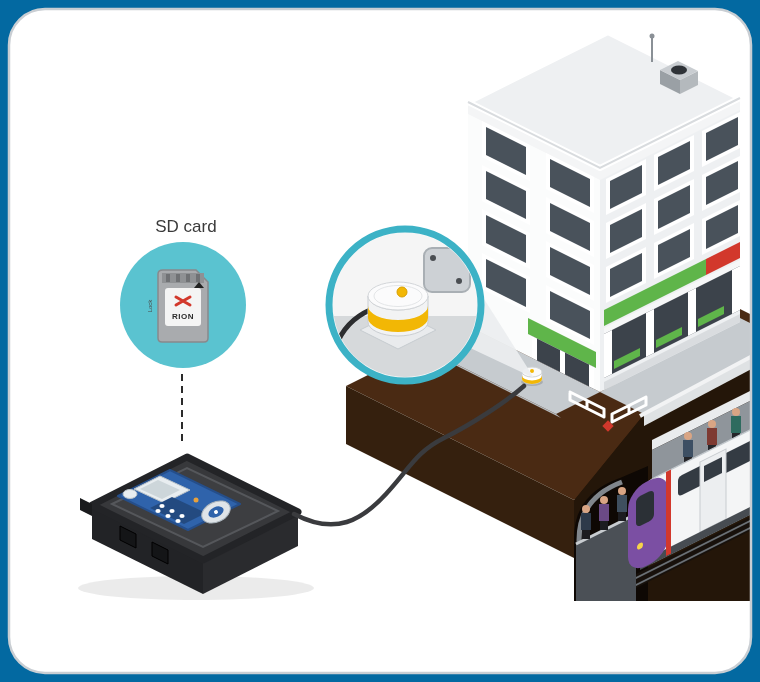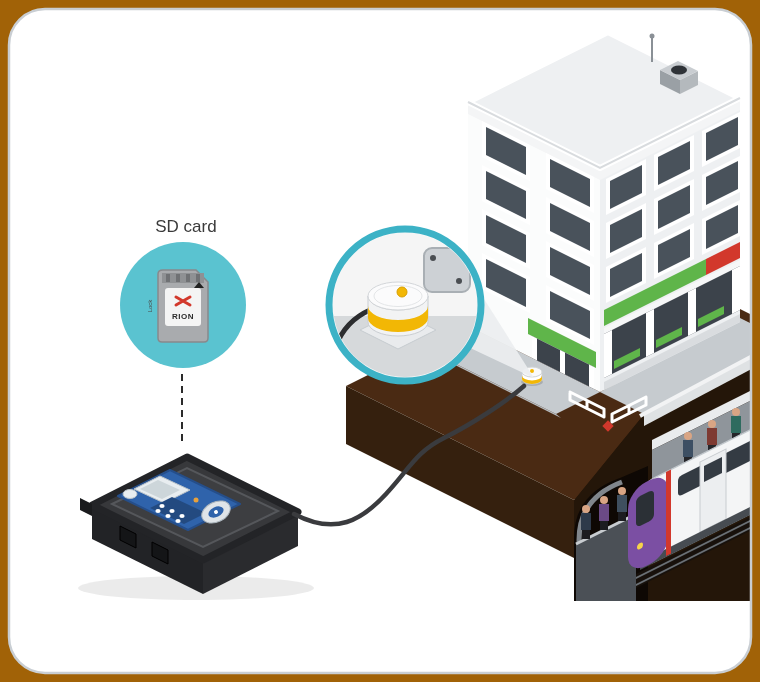--- a/index.html
+++ b/index.html
@@ -1,16 +1,16 @@
 <!DOCTYPE html>
 <html style="--ring_teal: #3cb2c6; --circle_teal: #5ac3d0; --awning_green: #5fb54a; --accent_red: #d2382c; --ground_brown: #4a2a13; --soil_dark: #35200e; --under_dark: #241609; --tunnel_dark: #0e0804; --plaza_gray: #c6cbcf; --window_gray: #49525b; --device_blue: #2f63ab; --case_dark: #37383b; --case_side_dark: #222326; --train_purple: #7b4fa3; --sensor_yellow: #f2b705; --building_white: #fbfcfc; --building_side: #eef0f2; --roof_white: #eef0f2;"><head>
 <meta charset="utf-8">
 <style>
   html,body{margin:0;padding:0;background:#ffffff;}
-  #stage{position:relative;width:760px;height:682px;background:#a16207;font-family:"Liberation Sans",sans-serif;}
+  #stage{position:relative;width:760px;height:682px;background:#0369a1;font-family:"Liberation Sans",sans-serif;}
   svg{display:block;}
   text{font-family:"Liberation Sans",sans-serif;}
   .caption{font-size:17px;fill:#3a3a3a;}
   .tiny{font-size:8px;font-weight:bold;fill:#2b2b2b;letter-spacing:.5px;}
   .micro{font-size:6px;fill:#4a4a4a;}
   .win{fill:var(--window_gray);stroke:#ffffff;stroke-width:4;}
   .f-teal2{fill:var(--circle_teal);}
   .s-teal{stroke:var(--ring_teal);}
   .f-green{fill:var(--awning_green);}
   .f-red{fill:var(--accent_red);}

